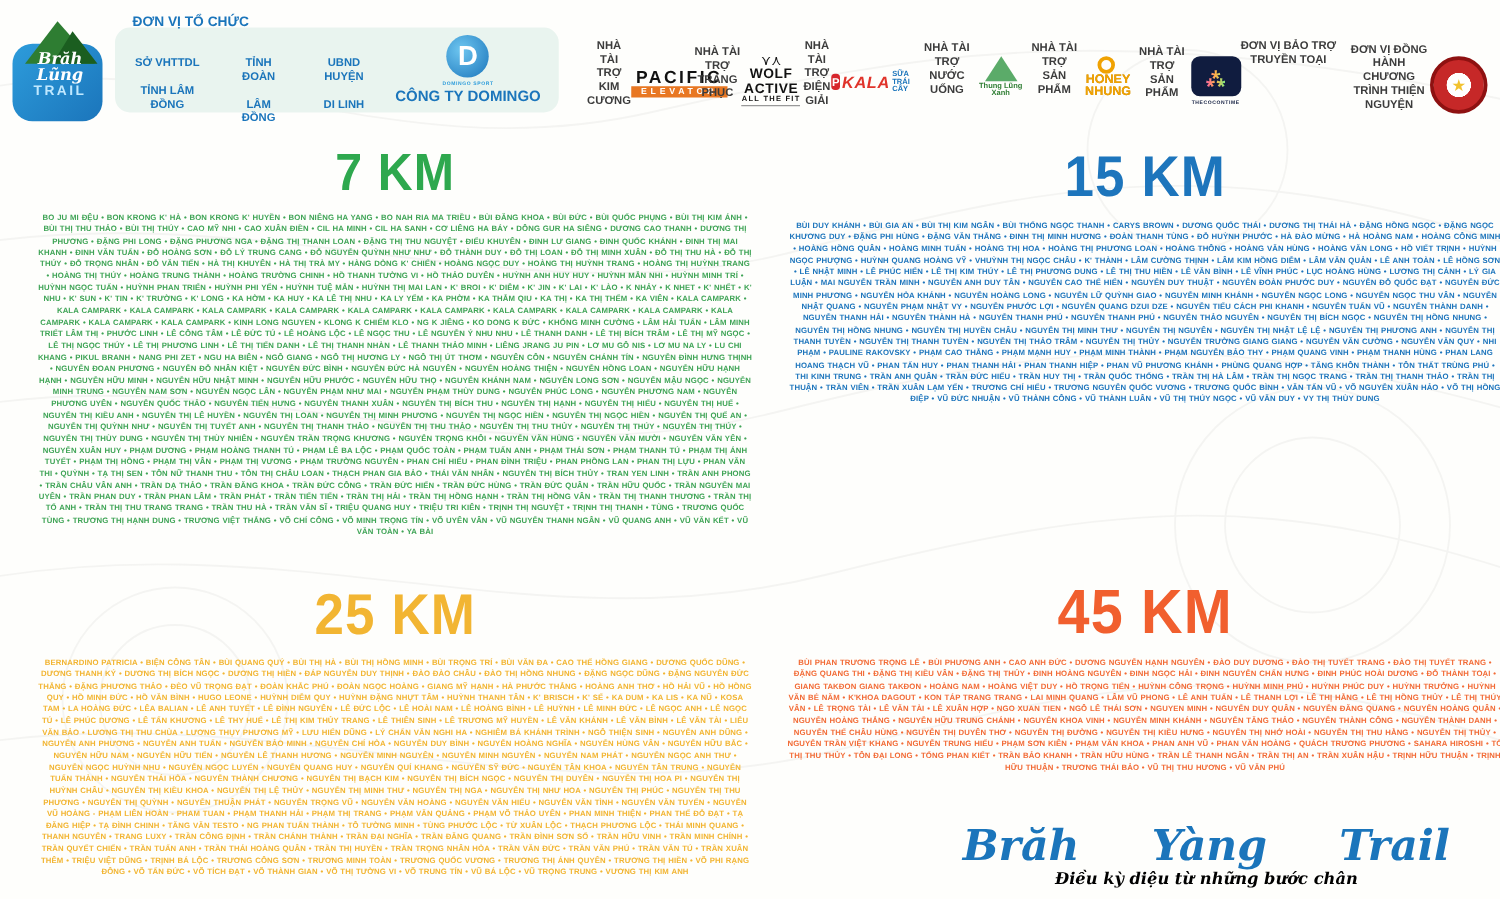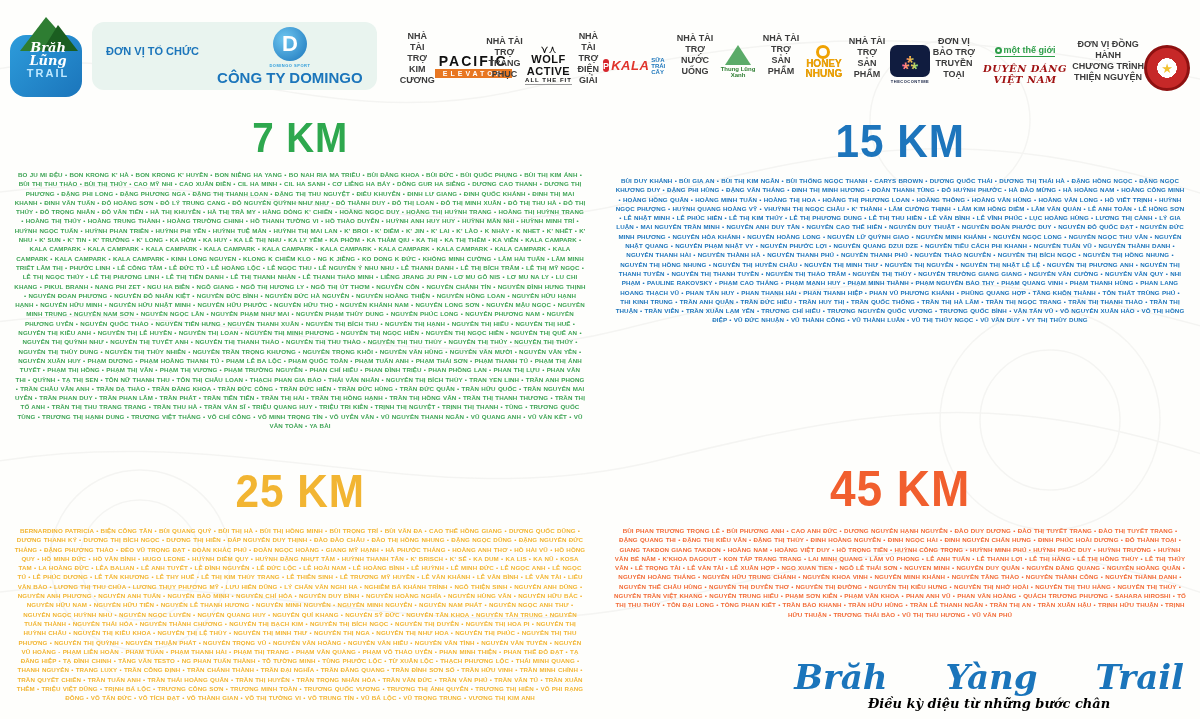--- a/index.html
+++ b/index.html
@@ -26,21 +26,21 @@
   .org-box{background:#e9f4ef;border-radius:12px;height:68px;display:flex;align-items:center;
      padding:4px 14px;box-sizing:border-box;margin-right:21px;}
   .org-cols{display:flex;flex-direction:column;}
   .org-title{color:#1b75bb;font-weight:bold;font-size:11px;margin-bottom:10px;}
   .org-row{display:flex;gap:26px;}
   .org-item{color:#1b75bb;font-weight:bold;font-size:9px;line-height:11px;text-align:center;white-space:pre-line;}
   .domingo{display:flex;flex-direction:column;align-items:center;margin-left:18px;}
   .domingo-d{width:34px;height:34px;border-radius:50%;background:radial-gradient(circle at 35% 35%,#6ec6f0,#1b75bb);
      color:#fff;font-weight:bold;font-size:22px;display:flex;align-items:center;justify-content:center;}
   .domingo-sm{font-size:4px;color:#2d9cdb;font-weight:bold;letter-spacing:.5px;margin-top:2px;}
-  .domingo-lg{font-size:15px;color:#1b75bb;font-weight:bold;margin-top:1px;white-space:nowrap;}
+  .domingo-lg{font-size:12px;color:#1b75bb;font-weight:bold;margin-top:1px;white-space:nowrap;}
 
   .sponsors{display:flex;flex:1;justify-content:space-between;align-items:flex-start;padding:10px 4px 0 2px;}
   .sp{display:flex;flex-direction:row;align-items:center;text-align:center;min-width:86px;}
   .sp-label{font-size:9px;line-height:11px;font-weight:bold;color:#3c3c3c;white-space:pre-line;}
   .sp-logo{margin-top:14px;display:flex;flex-direction:column;align-items:center;}
   .pacific-top{font-weight:900;font-size:14px;letter-spacing:2px;color:#111;}
   .pacific-bar{background:#e87722;color:#fff;font-size:7px;letter-spacing:3px;padding:1px 8px;font-weight:bold;}
   .wolf-horns{font-size:11px;color:#111;line-height:8px;}
   .wolf{font-weight:900;font-size:11px;color:#111;letter-spacing:.5px;}
   .wolf-sub{font-size:6px;font-weight:bold;color:#111;letter-spacing:1px;border-bottom:1px solid #999;padding-bottom:1px;}
@@ -62,36 +62,36 @@
   .mtg{font-size:9px;color:#2e9e49;font-weight:bold;border-bottom:1px solid #2e9e49;padding-bottom:1px;}
   .mtg-dot{display:inline-block;width:7px;height:7px;border:2px solid #2e9e49;border-radius:50%;
      box-sizing:border-box;margin-right:2px;vertical-align:middle;}
   .ddvn{font-family:"DejaVu Serif",serif;font-style:italic;font-weight:bold;color:#a01313;
      font-size:10px;margin-top:6px;letter-spacing:.5px;}
   .charity{width:40px;height:40px;border-radius:50%;background:radial-gradient(circle,#fff 0 34%,#c62828 35% 100%);
      border:3px solid #8e1111;display:flex;align-items:center;justify-content:center;}
   .charity-star{color:#f2c230;font-size:13px;}
 
   
-  .grid{display:grid;grid-template-columns:600px 600px;grid-template-rows:346px 261px;}
+  .grid{display:grid;grid-template-columns:600px 600px;grid-template-rows:346px 261px;margin-left:16px;}
   .quad{display:flex;flex-direction:column;align-items:center;box-sizing:border-box;padding:0 14px;}
   .quad-title{font-weight:900;letter-spacing:1px;transform:scaleX(.92);margin:2px 0 8px 0;}
   .t7{font-size:42px;color:#2ea84e;}
   .t15{font-size:46px;color:#1d75bc;}
   .t25{font-size:46px;color:#f2b532;margin-top:6px;}
   .t45{font-size:50px;color:#f15f2e;margin-top:2px;}
   .names{font-size:6.2px;font-weight:bold;line-height:1.5;text-align:center;
      letter-spacing:.1px;word-spacing:.4px;}
   .n7{color:#3fa456;}
   .n15{color:#1d75bc;}
   .n25{color:#f2b532;}
   .n45{color:#f26b36;}
 
   
-  .footer-brand{position:absolute;right:16px;bottom:8px;text-align:center;z-index:2;}
+  .footer-brand{position:absolute;right:40px;bottom:8px;text-align:center;z-index:2;}
   .fb-script{font-family:"DejaVu Serif",serif;font-style:italic;font-weight:bold;color:#1b75bb;
      font-size:34px;word-spacing:46px;line-height:34px;}
   .fb-tag{font-family:"DejaVu Serif",serif;font-style:italic;font-weight:bold;color:#000000;
      font-size:13px;margin-top:2px;}
 </style>
 </head>
 <body>
 
 <svg id="topo" viewBox="0 0 1200 719" xmlns="http://www.w3.org/2000/svg">
   <g fill="none" stroke="#ededea" stroke-width="1.5">
@@ -119,20 +119,34 @@
       <div class="badge-txt">
         <div>Brăh</div>
         <div>Lũng</div>
         <div class="badge-trail">TRAIL</div>
       </div>
     </div>
 
     <div class="org-box">
       <div class="org-cols">
         <div class="org-title">ĐƠN VỊ TỔ CHỨC</div>
+        <div class="org-row">
+          <div class="org-item">
+            <span>SỞ VHTTDL</span><br>
+            <span>TỈNH LÂM ĐỒNG</span>
+          </div>
+          <div class="org-item">
+            <span>TỈNH ĐOÀN</span><br>
+            <span>LÂM ĐỒNG</span>
+          </div>
+          <div class="org-item">
+            <span>UBND HUYỆN</span><br>
+            <span>DI LINH</span>
+          </div>
+        </div>
       </div>
       <div class="domingo">
         <div class="domingo-d">D</div>
         <div class="domingo-sm">DOMINGO SPORT</div>
         <div class="domingo-lg">CÔNG TY DOMINGO</div>
       </div>
     </div>
 
     <div class="sponsors">
 
@@ -192,24 +206,20 @@
           <div class="coco-box">
               <span class="coco-glyph">⁂</span>
             </div>
           <div class="coco-sub">THECOCONTIME</div>
         </div>
       </div>
 
       <div class="sp">
         <div class="sp-label">ĐƠN VỊ BẢO TRỢ
 TRUYỀN TOẠI</div>
-        <div class="sp-logo">
-          <div class="mtg"><span class="mtg-dot"></span><span>một thế giới</span></div>
-          <div class="ddvn">DUYÊN DÁNG VIỆT NAM</div>
-        </div>
       </div>
 
       <div class="sp">
         <div class="sp-label">ĐƠN VỊ ĐỒNG HÀNH
 CHƯƠNG TRÌNH THIỆN NGUYỆN</div>
         <div class="sp-logo">
           <div class="charity">
               <span class="charity-star">★</span>
             </div>
         </div>

